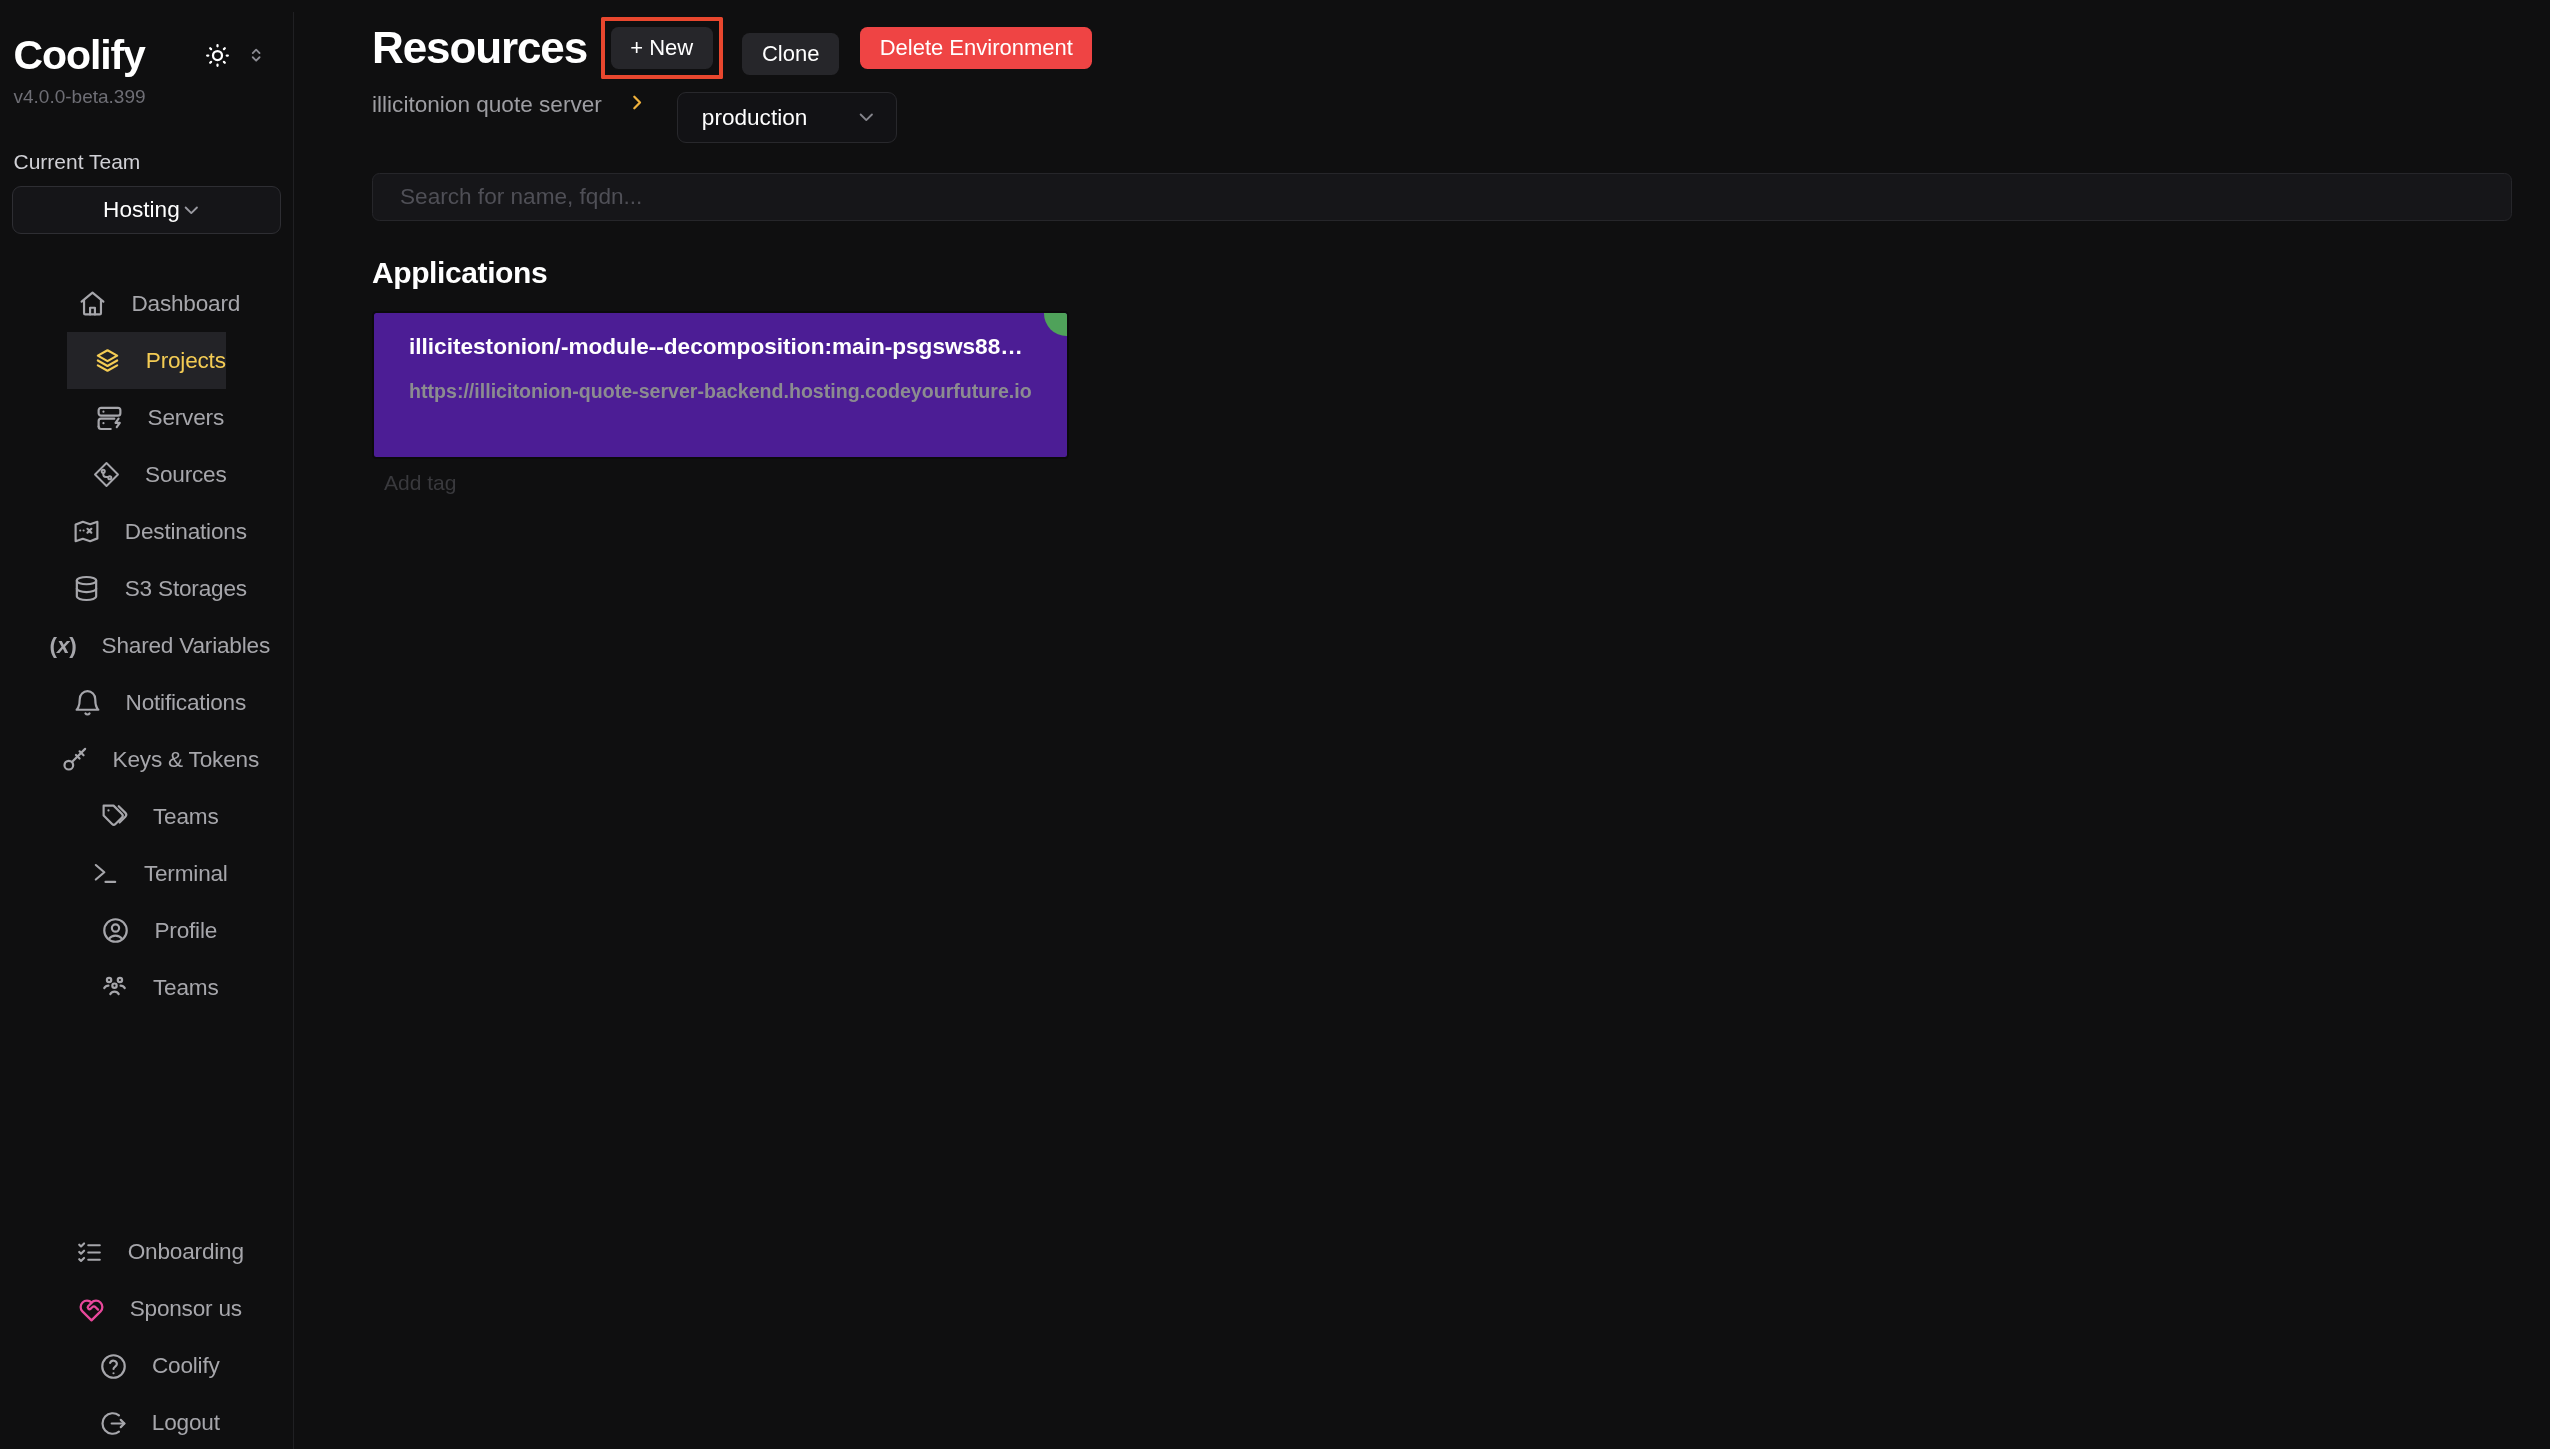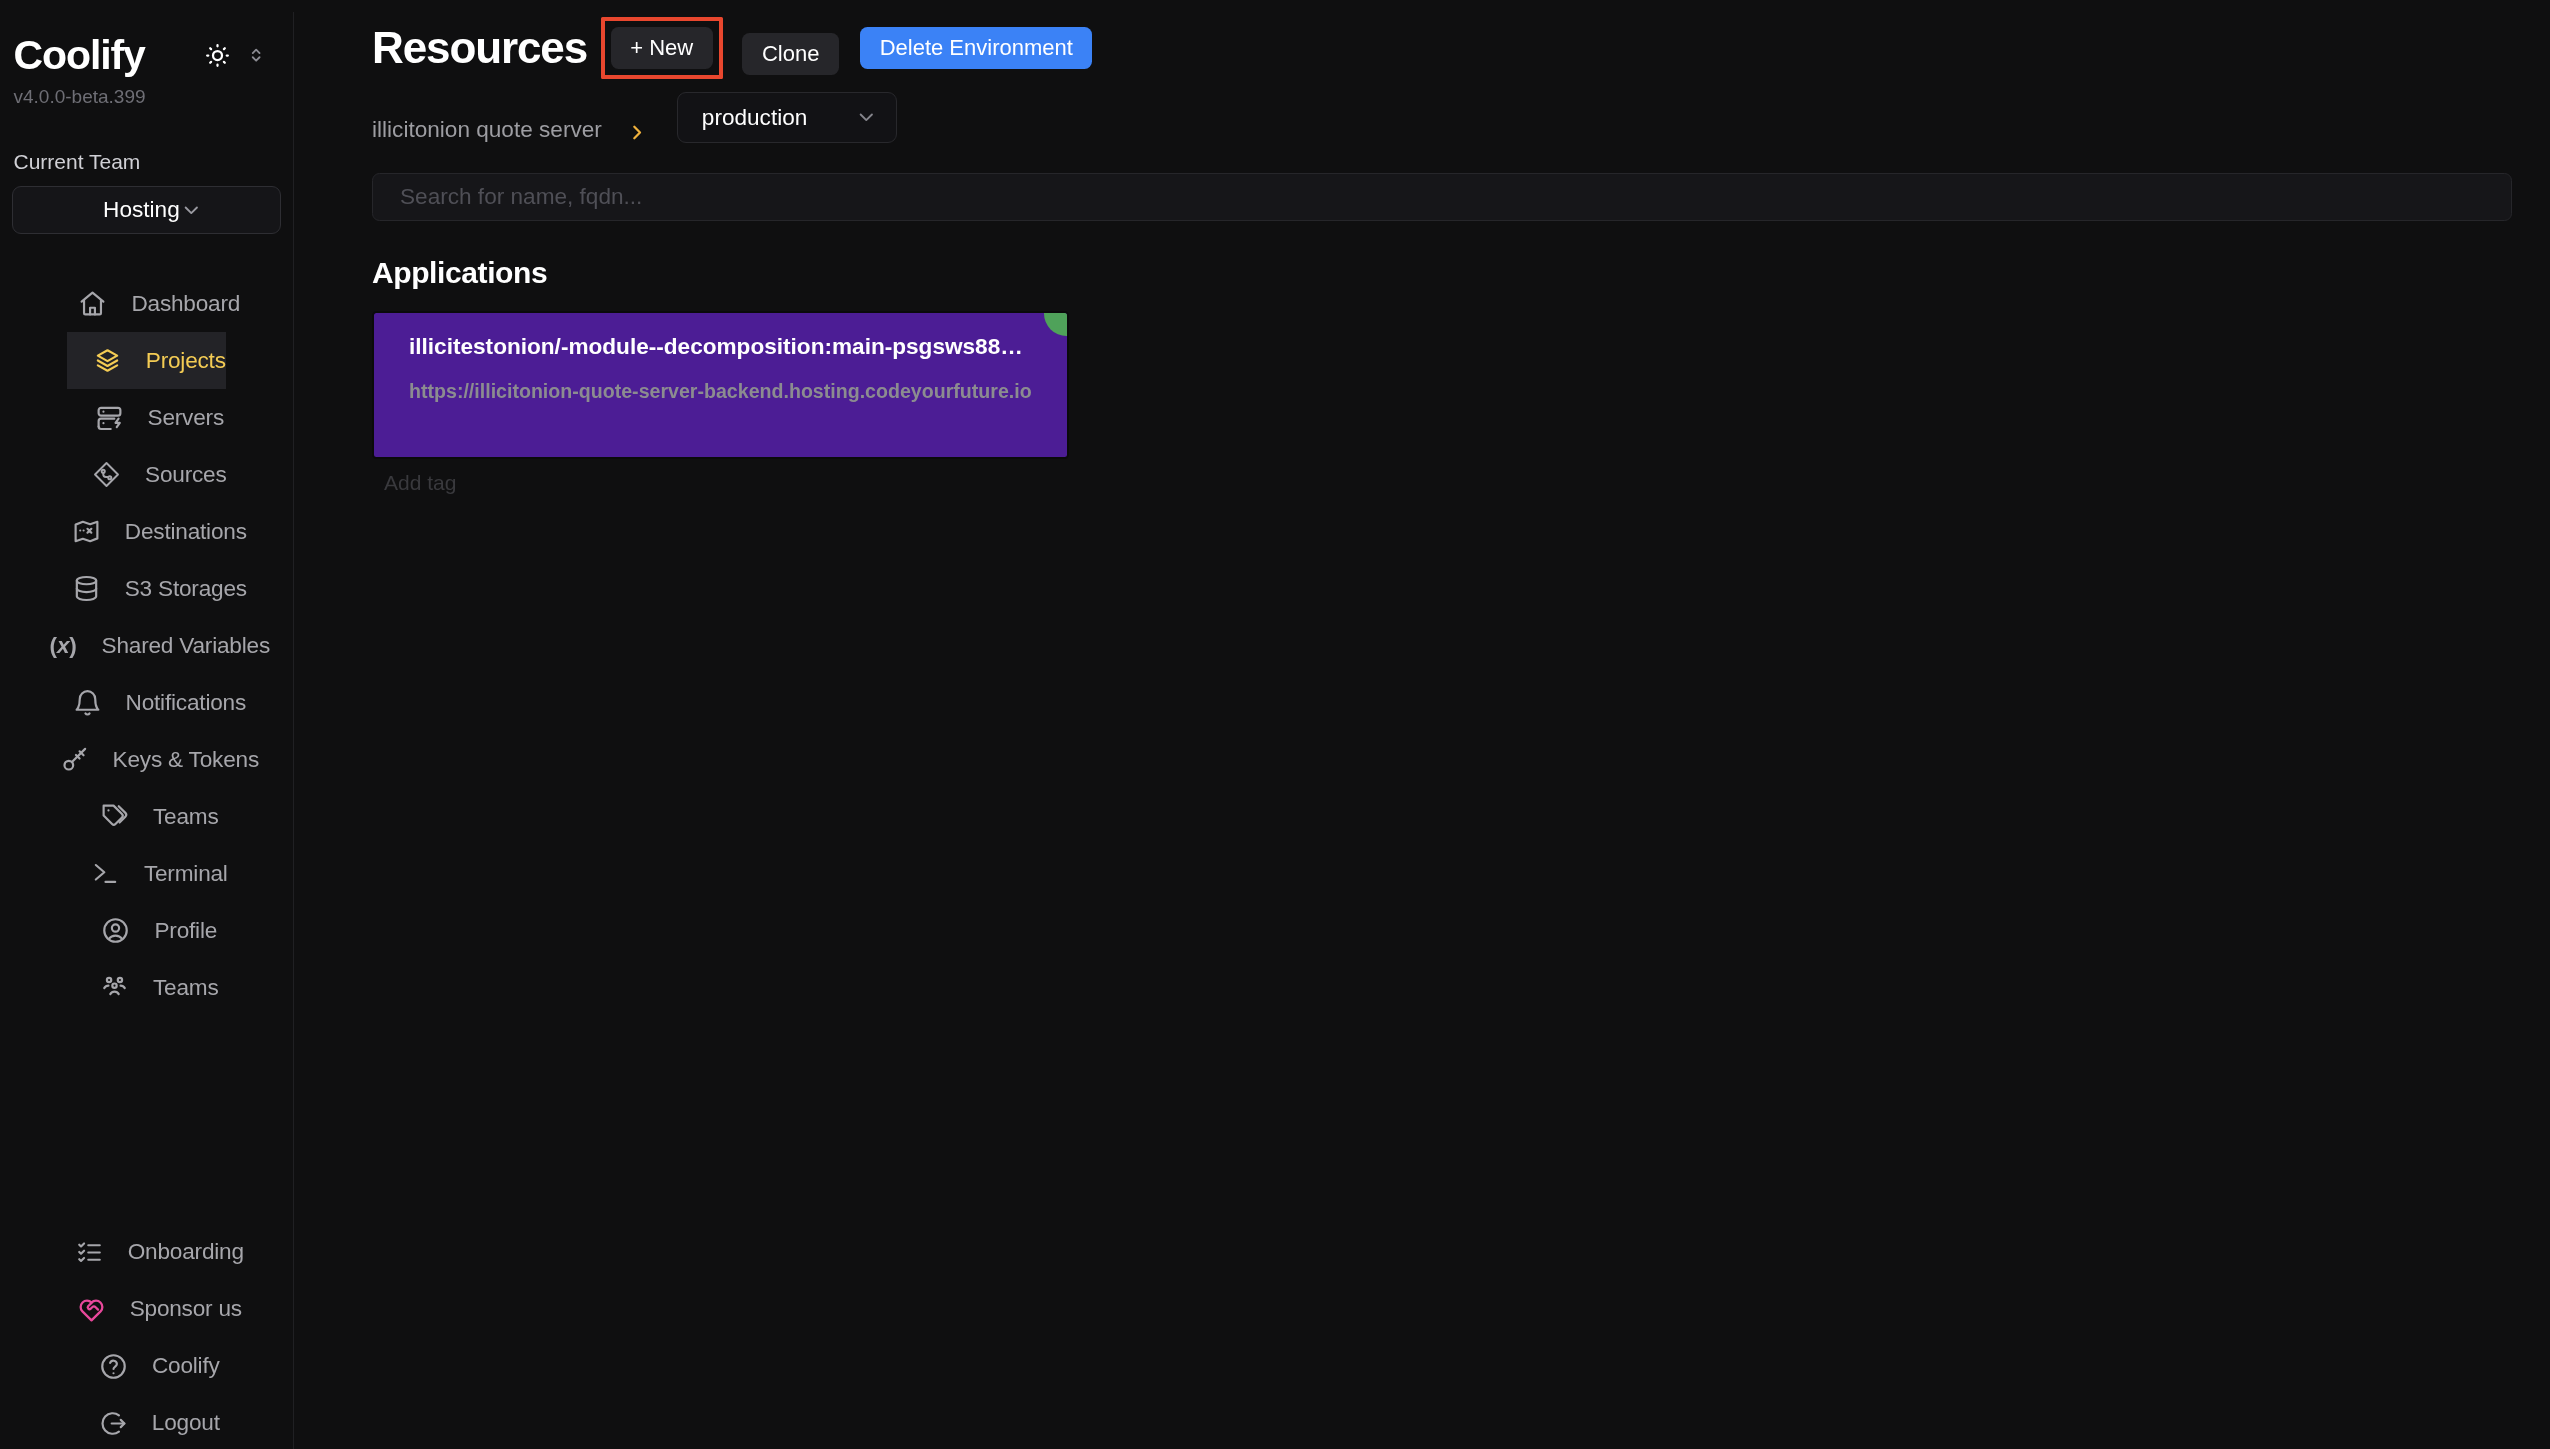--- a/index.html
+++ b/index.html
@@ -47,23 +47,23 @@
   
   .main { position:absolute; left:325px; top:0; right:0; bottom:0; padding:16.6px 38px 0 47px; }
   .header-row { display:flex; align-items:center; }
   h1 { margin:0; font-size:44px; font-weight:700; letter-spacing:-1.1px; }
   .annotation { margin-left:13.5px; border:4.5px solid #e9472e; padding:6px; border-radius:1.5px; }
   .btn {
     height:42px; border:none; border-radius:7.5px; background:#26262a; color:#fff;
     font-size:22px; padding:0 19.6px; font-family:inherit; cursor:pointer; white-space:nowrap;
   }
   .btn.clone { margin-left:19.6px;margin-top:13px; }
-  .btn.delete { margin-left:21px; background:#3b82f6; }
-
-  .breadcrumb { margin-top:13.5px; display:flex; align-items:flex-end; gap:24px; }
+  .btn.delete { margin-left:21px; background:#ef4444; }
+
+  .breadcrumb { margin-top:13.5px; display:flex; align-items:flex-start; gap:24px; }
   .crumb { font-size:22.6px; color:#9d9da2; }
   .crumb-sep svg { width:21px; height:21px; color:#f0b13c; }
   .env-select {
     margin-left:6px; height:51px; border:1.5px solid #28282c; border-radius:9px;
     background:#121215; display:flex; align-items:center; gap:48px;
     padding:0 18px 0 24px; font-size:22.6px; cursor:pointer;
   }
   .env-select svg { width:22.6px; height:22.6px; color:#85858c; }
 
   .search { margin-top:30px; }

